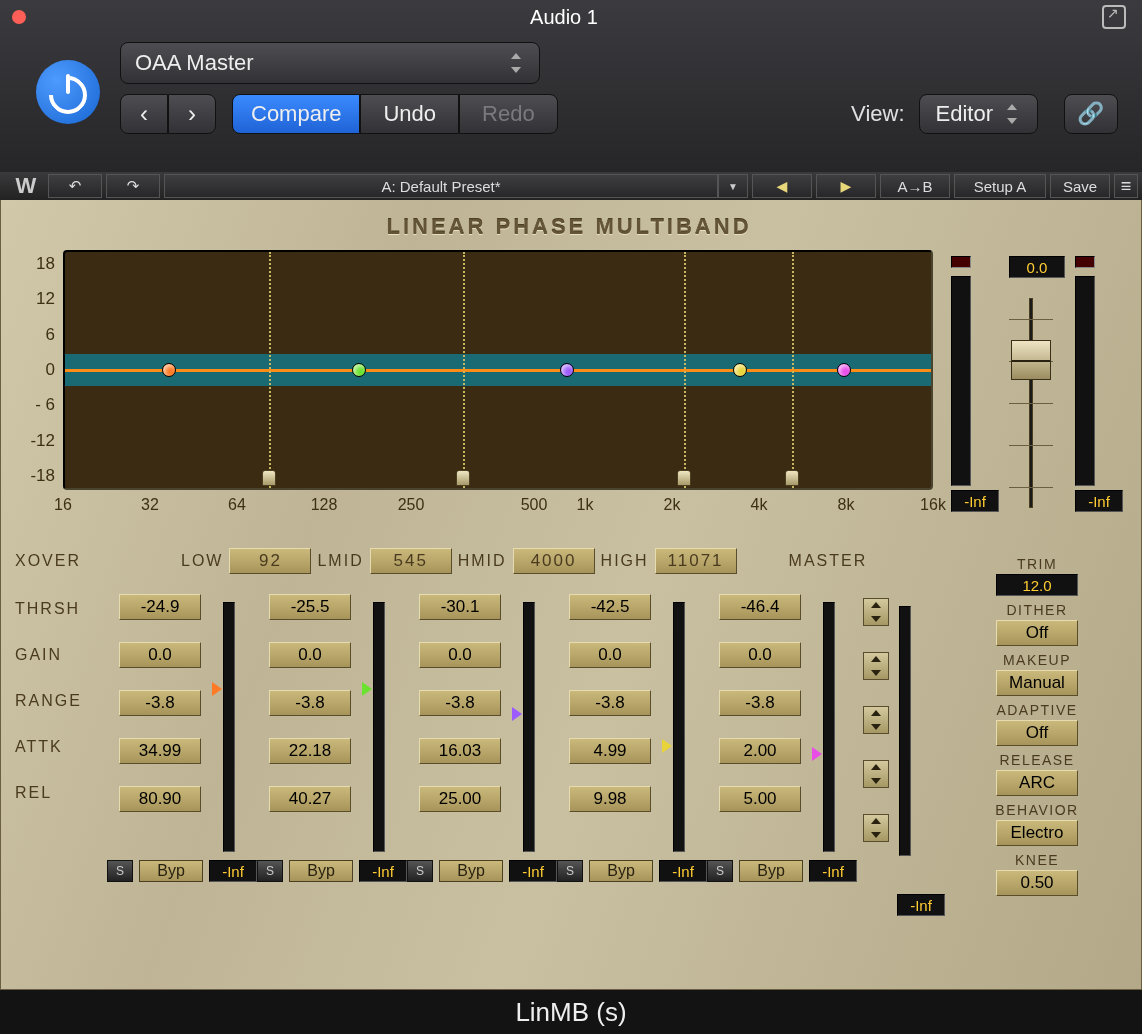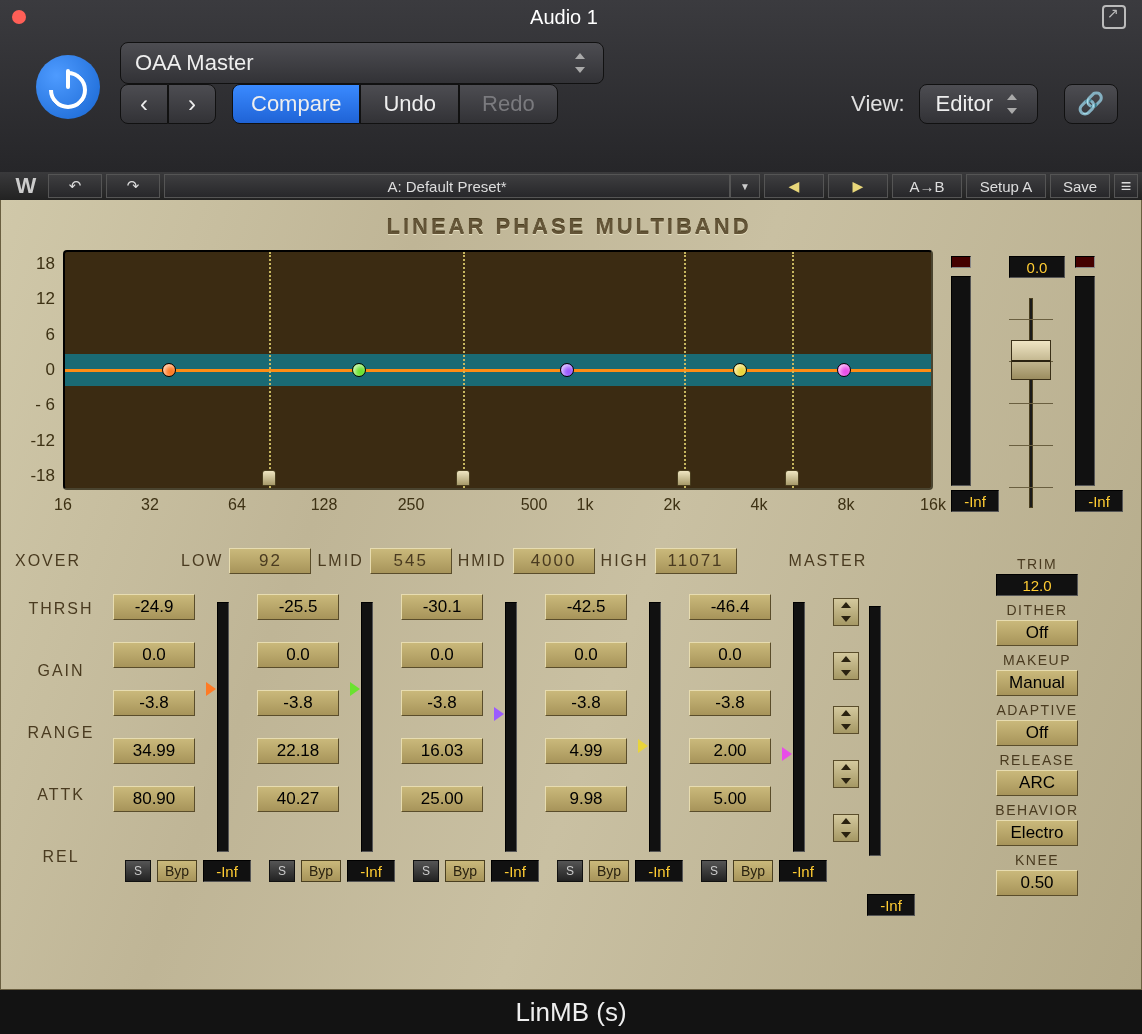--- a/index.html
+++ b/index.html
@@ -19,21 +19,21 @@
 .host-top{height:34px;display:flex;align-items:center}
 .close-dot{width:14px;height:14px;border-radius:50%;background:#ff5f57;margin-left:12px}
 .win-title{flex:1;text-align:center;font-size:20px;font-weight:400;color:#fff}
 .popout{width:24px;height:24px;margin-right:16px;border:2px solid #bbb;border-radius:4px;position:relative}
 .popout:after{content:"↗";position:absolute;top:-2px;left:3px;font-size:14px;color:#bbb}
 .host-row2{display:flex;align-items:center;padding:8px 24px 8px 24px}
 .power{width:64px;height:64px;border-radius:50%;background:radial-gradient(circle at 32% 32%,#4e9bff,#1765d1);position:relative;margin:8px 20px 0 12px;flex:0 0 auto}
 .power:before{content:"";position:absolute;left:50%;top:14px;width:4px;height:20px;background:#fff;transform:translateX(-50%);border-radius:2px}
 .power:after{content:"";position:absolute;left:50%;top:16px;width:30px;height:30px;border:4px solid #fff;border-top-color:transparent;border-radius:50%;transform:translateX(-50%) rotate(-45deg)}
 .host-col{flex:1}
-.preset{background:linear-gradient(#4d4d52,#323236);border:1px solid #111;border-radius:8px;height:42px;display:flex;align-items:center;padding:0 14px;font-size:22px;justify-content:space-between;margin-bottom:0;width:484px}
+.preset{background:linear-gradient(#4d4d52,#323236);border:1px solid #111;border-radius:8px;height:42px;display:flex;align-items:center;padding:0 14px;font-size:22px;justify-content:space-between;margin-bottom:10px;width:420px}
 .chev-up-down{position:relative;width:18px;height:22px}
 .chev-up-down:before,.chev-up-down:after{content:"";position:absolute;left:4px;border-left:5px solid transparent;border-right:5px solid transparent}
 .chev-up-down:before{top:1px;border-bottom:6px solid #aaa}
 .chev-up-down:after{bottom:1px;border-top:6px solid #aaa}
 .host-buttons{display:flex;gap:0;align-items:center}
 .hb{background:linear-gradient(#4d4d52,#323236);border:1px solid #111;height:40px;display:flex;align-items:center;justify-content:center;font-size:22px;color:#eee}
 .hb.nav{width:48px}
 .hb.nav:first-child{border-radius:8px 0 0 8px}
 .hb.nav:nth-child(2){border-radius:0 8px 8px 0;margin-right:16px}
 .hb.compare{background:linear-gradient(#3a8aff,#1f63d6);border-radius:8px 0 0 8px;padding:0 18px}
@@ -74,28 +74,28 @@
 .freq-axis span{position:absolute;transform:translateX(-50%)}
 
 
 .xover-row{display:flex;align-items:center;font-family:"Arial Black",sans-serif;font-size:16px;letter-spacing:2px;color:#4a3b20;text-transform:uppercase;margin-top:32px;margin-bottom:20px}
 .engraved{font-family:"Arial Black",sans-serif;letter-spacing:2px;color:#4a3b20;text-transform:uppercase;font-size:16px}
 .valbox{width:82px;height:26px;background:linear-gradient(#cab97b,#a7945a);border-top:1px solid #e7dcb0;border-left:1px solid #e7dcb0;border-right:1px solid #5a4d2b;border-bottom:1px solid #5a4d2b;font-size:17px;display:flex;align-items:center;justify-content:center;margin:0 6px}
 .outbox{background:#111;border:1px inset #555;color:#ffcc33;height:22px;display:flex;align-items:center;justify-content:center;font-size:15px}
 
 
 .matrix{display:flex;align-items:flex-start}
-.row-labels{display:flex;flex-direction:column;gap:44px;width:92px;text-align:center;padding-top:6px}
+.row-labels{display:flex;flex-direction:column;gap:28px;width:92px;text-align:left;padding-top:6px}
 .band{display:flex;align-items:flex-start;margin-right:8px}
 .band-values{display:flex;flex-direction:column;gap:22px}
 .band-meter{width:12px;height:250px;background:#111;border:1px inset #555;margin:8px 14px 0 16px;position:relative}
 .pointer{position:absolute;left:-12px;width:0;height:0;border-top:7px solid transparent;border-bottom:7px solid transparent}
 .band-bottom{display:flex;align-items:center;gap:6px;margin-top:8px}
 .sbtn{width:26px;height:22px;background:linear-gradient(#555,#222);border:1px solid #111;color:#ccc;font-size:12px;display:flex;align-items:center;justify-content:center}
-.bbtn{width:40px;height:22px;background:linear-gradient(#cab97b,#a7945a);border:1px solid #4a3f20;color:#2a2210;font-size:14px;display:flex;align-items:center;justify-content:center}
+.bbtn{width:64px;height:22px;background:linear-gradient(#cab97b,#a7945a);border:1px solid #4a3f20;color:#2a2210;font-size:16px;display:flex;align-items:center;justify-content:center}
 .inf{width:48px;margin-left:auto}
 .band-wrap{display:flex;flex-direction:column;align-items:flex-end}
 
 
 .master-col{display:flex;flex-direction:column;gap:30px;margin-left:6px;margin-top:4px}
 .spin{width:26px;height:28px;background:linear-gradient(#d4c99e,#a59864);border:1px solid #5a4d2b;position:relative}
 .spin:before,.spin:after{content:"";position:absolute;left:50%;transform:translateX(-50%);border-left:5px solid transparent;border-right:5px solid transparent}
 .spin:before{top:3px;border-bottom:6px solid #2a2210}
 .spin:after{bottom:3px;border-top:6px solid #2a2210}
 
@@ -163,21 +163,21 @@
 
 <div class="plugbar">
   <div class="wlogo">W</div>
   <div class="pbtn small">↶</div>
   <div class="pbtn small">↷</div>
   <div class="pbtn preset-name">A: Default Preset*</div>
   <div class="pbtn tri tri-down"></div>
   <div class="pbtn nav2 arrow-l"></div>
   <div class="pbtn nav2 arrow-r"></div>
   <div class="pbtn" style="width:70px">A→B</div>
-  <div class="pbtn" style="width:80px">Setup A</div>
+  <div class="pbtn" style="width:92px">Setup A</div>
   <div class="pbtn" style="width:60px">Save</div>
   <div class="pbtn menu">≡</div>
 </div>
 
 <div class="plugin">
   <div class="title">Linear Phase Multiband</div>
 
   <div class="row-graph">
     <div class="db-axis" id="db-axis">
         <span>18</span>

